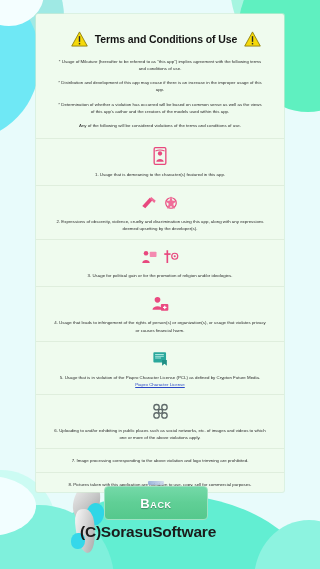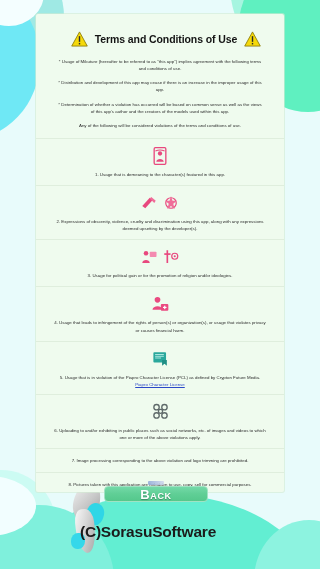--- a/index.html
+++ b/index.html
@@ -151,21 +151,21 @@
     text-decoration: underline;
     margin-top: 1px;
     text-align: center;
   }
   
   .gi { display: block; }
   
   #back-btn {
     position: absolute;
     left: 104px; top: 486px;
-    width: 104px; height: 16px;
+    width: 104px; height: 34px;
     background: linear-gradient(180deg, #74d9a8 0%, #60cf96 48%, #55c88c 100%);
     border: 1px solid #9fe3c3;
     border-radius: 4px;
     display: flex; align-items: center; justify-content: center;
     cursor: pointer;
   }
   #back-btn .label {
     font-size: 13px;
     font-weight: bold;
     color: #ffffff;

